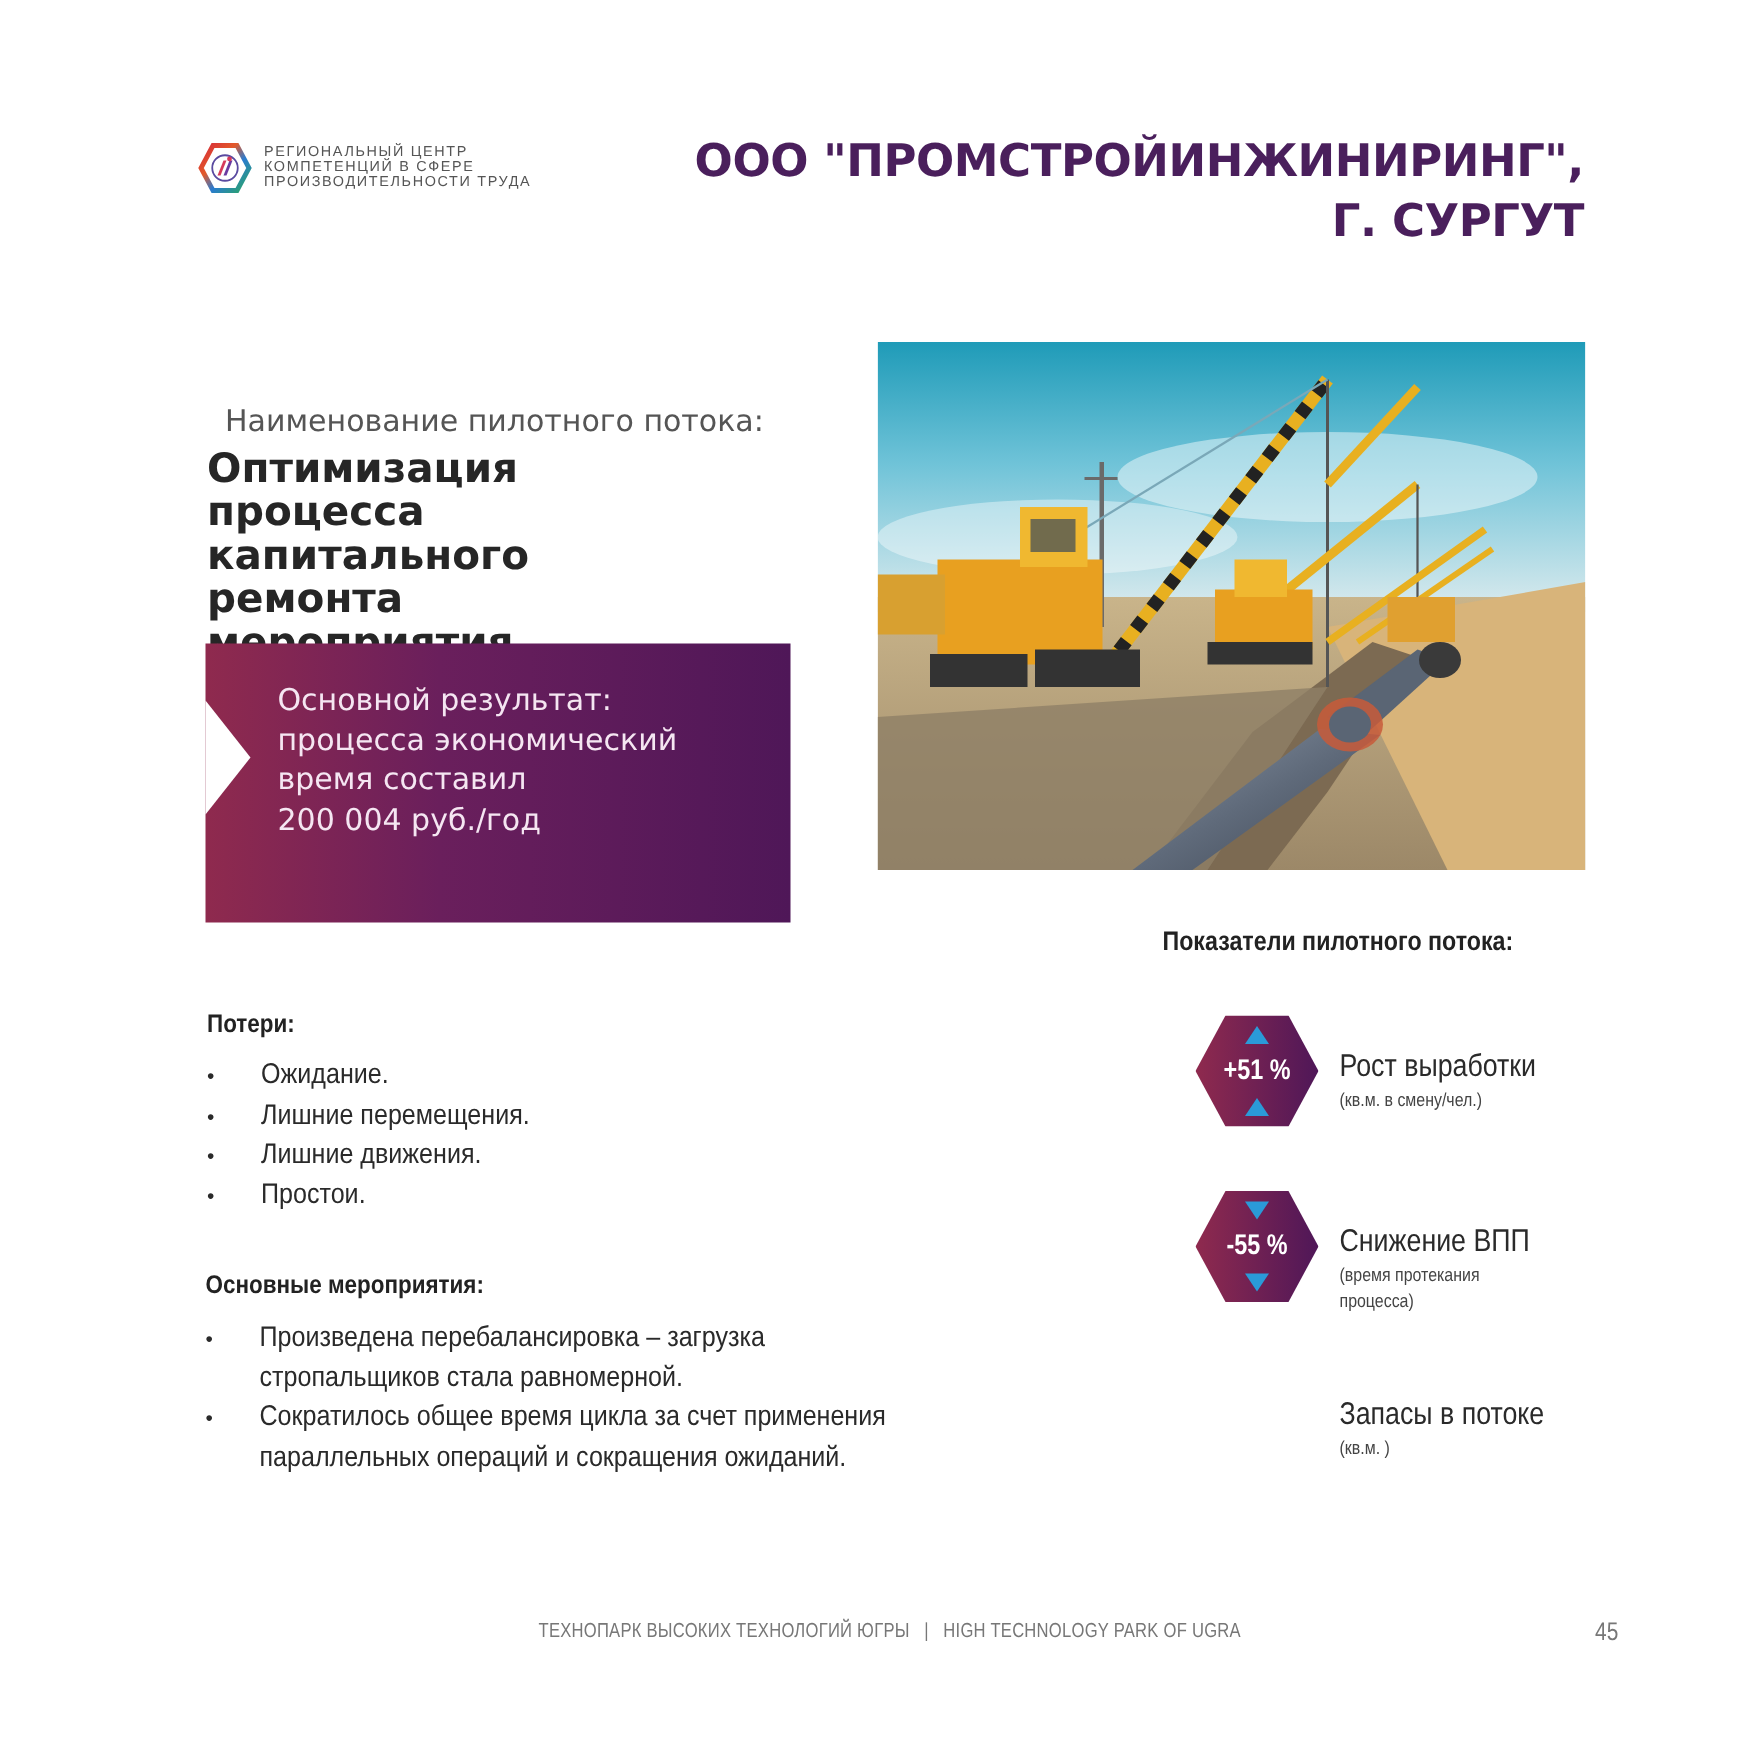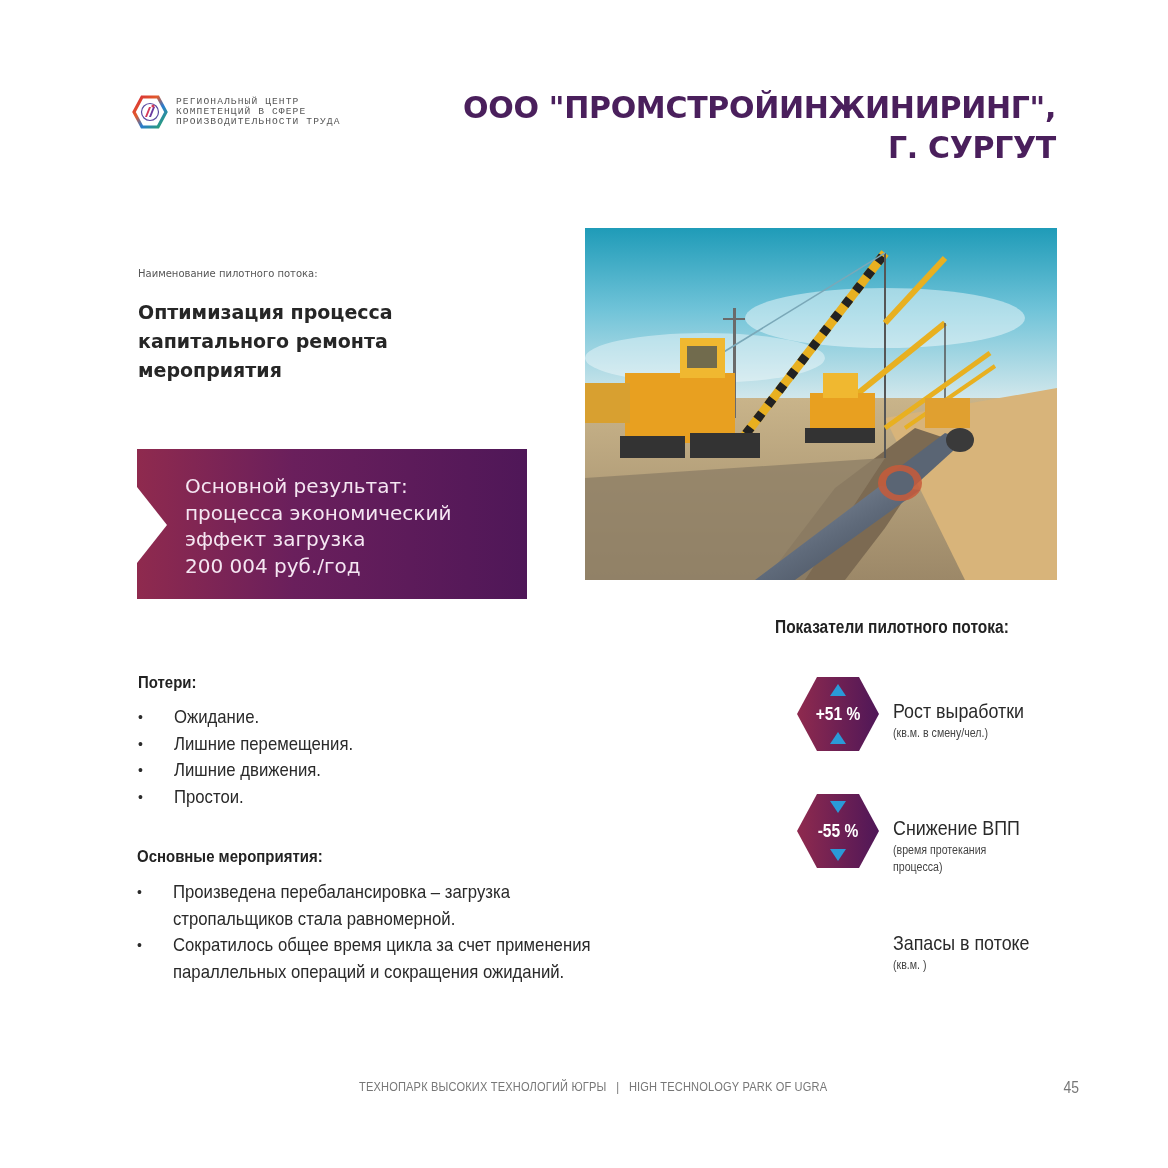--- a/index.html
+++ b/index.html
@@ -1,30 +1,30 @@
 <!DOCTYPE html>
 <html><head>
   <meta charset="utf-8">
   <style>
     * { margin: 0; padding: 0; box-sizing: border-box; }
     html, body { width: 1168px; height: 1168px; background: #ffffff; overflow: hidden; }
     body { position: relative; font-family: "Liberation Sans", "DejaVu Sans", sans-serif; color: #222; }
 
     .logo { position: absolute; left: 132px; top: 94px; display: flex; align-items: center; gap: 8px; }
     .logo-mark { width: 36px; height: 36px; }
-    .logo-text { font-family: Liberation Mono, monospace; font-size: 9.6px; line-height: 10px; letter-spacing: 1.1px; color: #555; text-transform: uppercase; font-weight: normal; }
+    .logo-text { font-family: Liberation Sans, sans-serif; font-size: 9.6px; line-height: 10px; letter-spacing: 1.1px; color: #555; text-transform: uppercase; font-weight: normal; }
     .logo-text div { white-space: nowrap; }
 
     .company-title { position: absolute; right: 112px; top: 88px; text-align: right; color: #4a1f5c; font-family: "DejaVu Sans", sans-serif; font-weight: bold; font-size: 30px; line-height: 40px; letter-spacing: -0.3px; }
     .company-title div { white-space: nowrap; }
 
-    .flow-label { position: absolute; left: 138px; top: 268px; font-family: "DejaVu Sans", sans-serif; font-size: 10px; color: #555; }
-    .flow-name { position: absolute; left: 138px; top: 298px; font-family: "DejaVu Sans", sans-serif; font-weight: bold; font-size: 19px; line-height: 29px; color: #262626; width: 340px; }
-
-    .result-box { position: absolute; left: 137px; top: 449px; width: 390px; height: 150px; background: linear-gradient(90deg, #8f2a4e 0%, #6a1f5c 40%, #4f1758 100%); }
+    .flow-label { position: absolute; left: 150px; top: 268px; font-family: "DejaVu Sans", sans-serif; font-size: 20px; color: #555; }
+    .flow-name { position: absolute; left: 138px; top: 298px; font-family: "DejaVu Sans", sans-serif; font-weight: bold; font-size: 27px; line-height: 29px; color: #262626; width: 340px; }
+
+    .result-box { position: absolute; left: 137px; top: 429px; width: 390px; height: 186px; background: linear-gradient(90deg, #8f2a4e 0%, #6a1f5c 40%, #4f1758 100%); }
     .result-notch { position: absolute; left: 0; top: 38px; width: 0; height: 0; border-top: 38px solid transparent; border-bottom: 38px solid transparent; border-left: 30px solid #ffffff; }
     .result-text { position: absolute; left: 48px; top: 24px; font-family: "DejaVu Sans", sans-serif; font-size: 20px; line-height: 26.5px; color: #f5e6f2; }
     .result-text div { white-space: nowrap; }
 
     .photo { position: absolute; left: 585px; top: 228px; width: 472px; height: 352px; overflow: hidden; }
 
     .section-heading { position: absolute; font-family: "Liberation Sans", sans-serif; font-weight: bold; font-size: 17px; color: #222; transform: scaleX(0.88); transform-origin: left center; }
     .bullets { position: absolute; font-family: "Liberation Sans", sans-serif; font-size: 19px; color: #2a2a2a; list-style: none; }
     .bullets li { position: relative; padding-left: 36px; line-height: 26.5px; transform-origin: left center; }
     .bullets li .bullet { position: absolute; left: 0; top: 0; font-size: 14px; }
@@ -79,21 +79,21 @@
   <div>Оптимизация процесса</div>
   <div>капитального ремонта</div>
   <div>мероприятия</div>
 </div>
 
 <div class="result-box">
   <div class="result-notch"></div>
   <div class="result-text">
     <div>Основной результат:</div>
     <div>процесса экономический</div>
-    <div>эффект загрузка</div>
+    <div>время составил</div>
     <div>200 004 руб./год</div>
   </div>
 </div>
 
 <div class="photo">
   <svg width="472" height="352" viewBox="0 0 472 352">
     <defs>
       <linearGradient id="sky" x1="0" y1="0" x2="0" y2="1">
         <stop offset="0" stop-color="#1f9bb8"></stop>
         <stop offset="0.45" stop-color="#6fc3d8"></stop>

